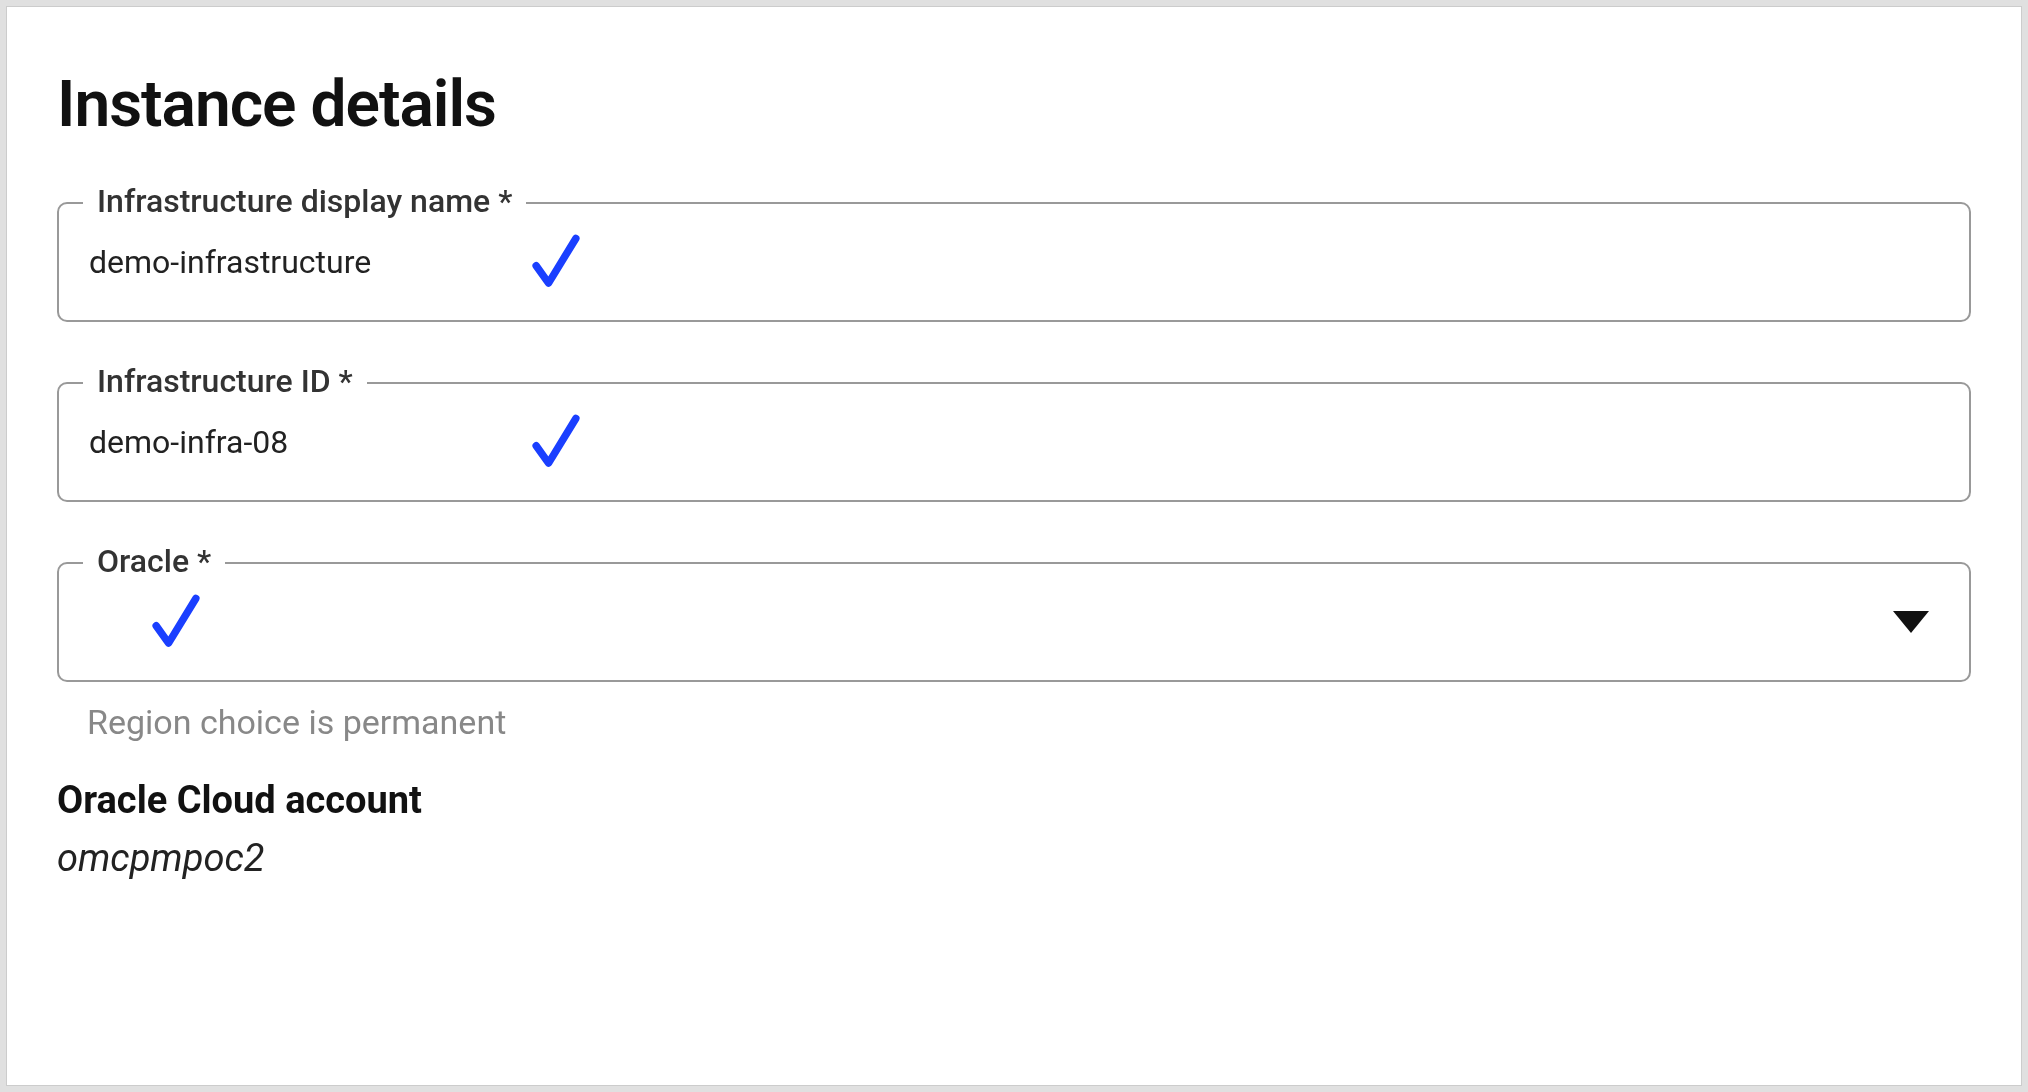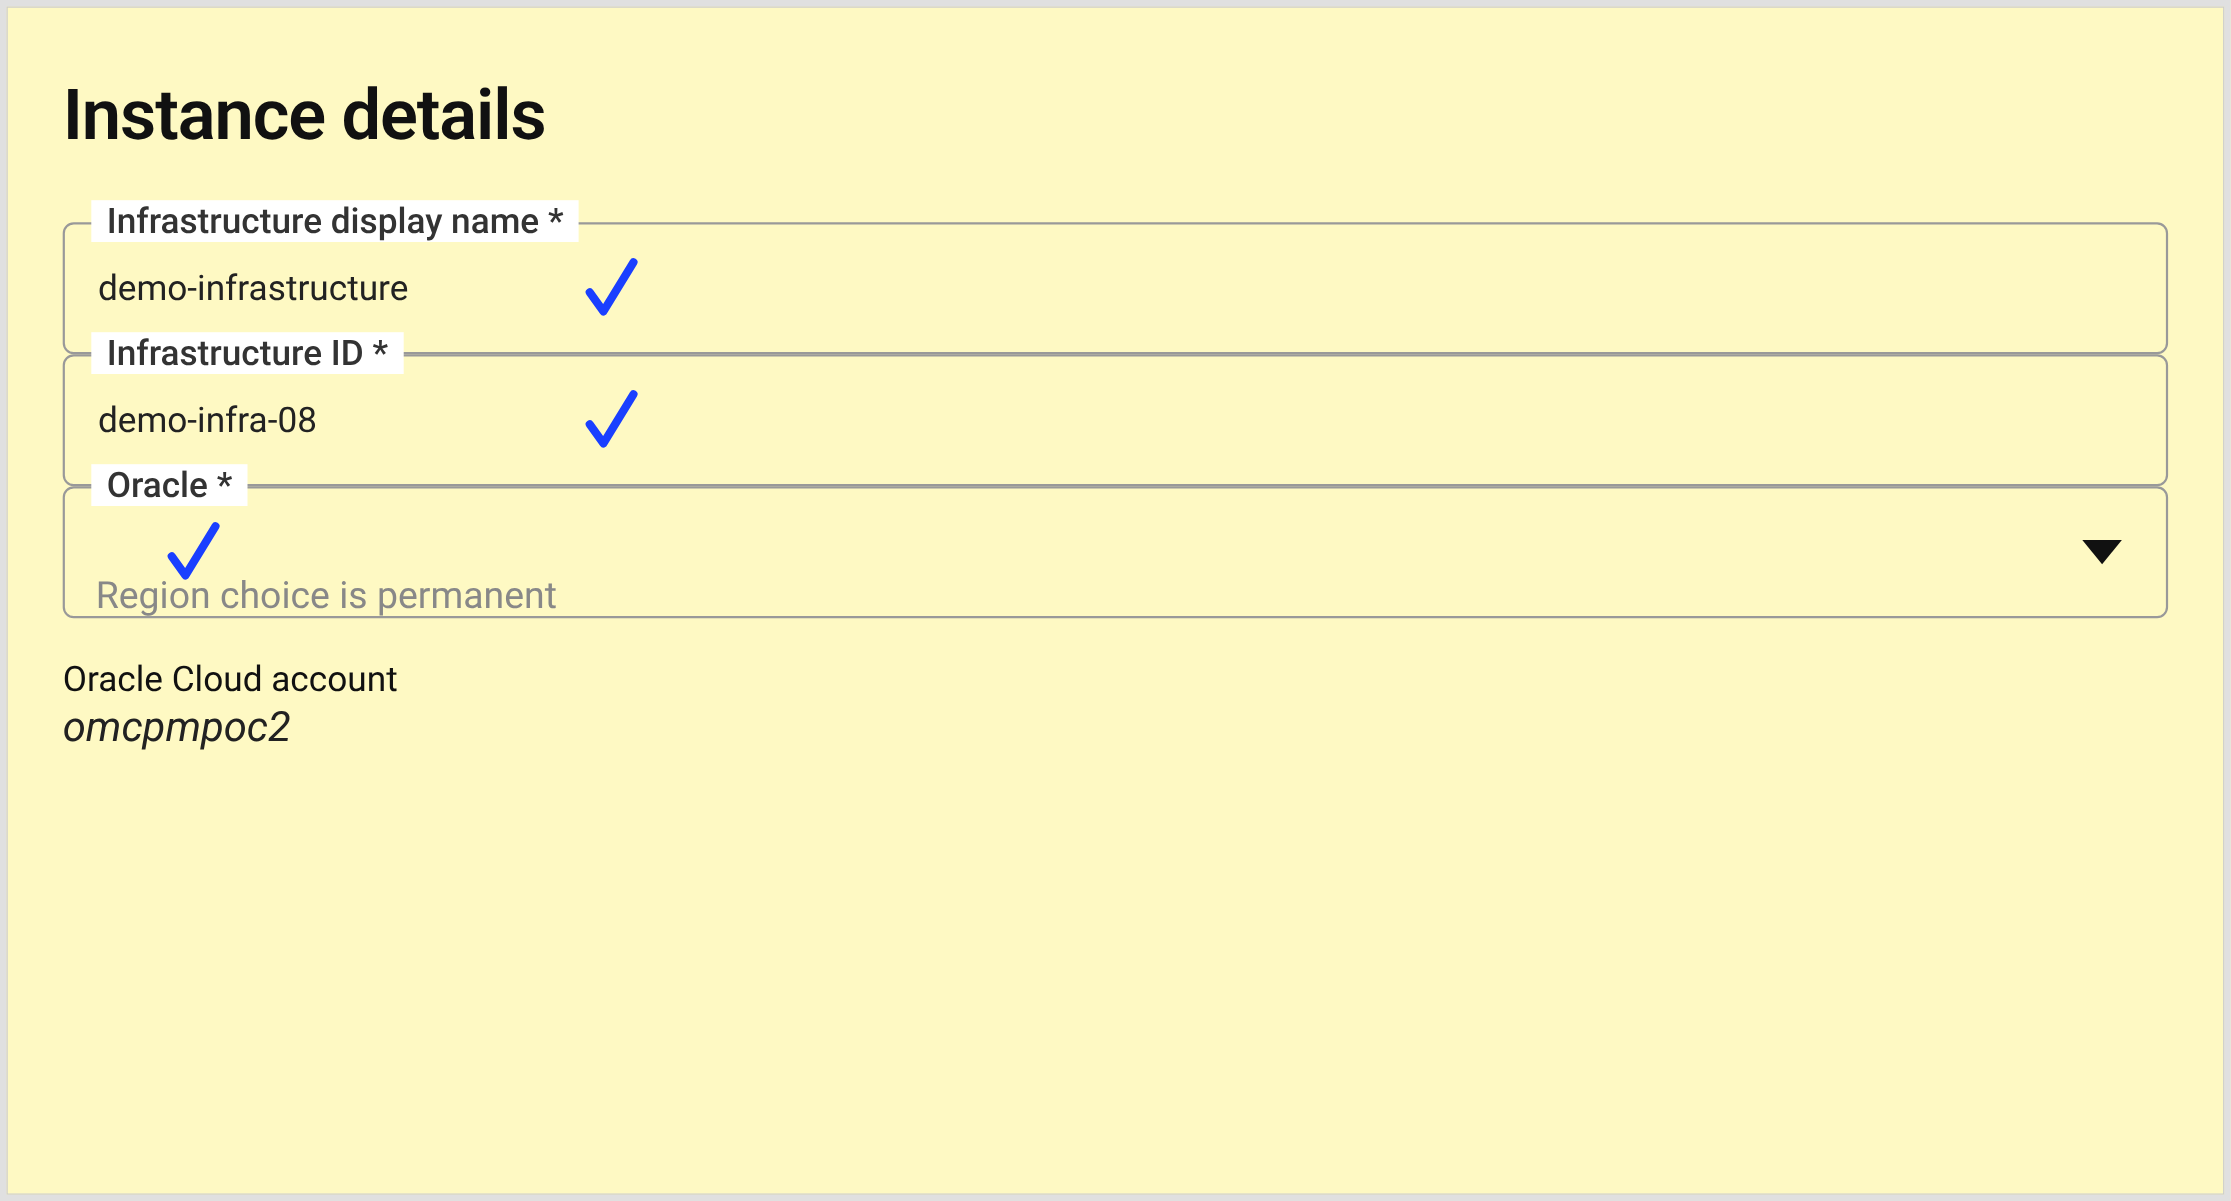--- a/index.html
+++ b/index.html
@@ -8,41 +8,42 @@
     padding: 0;
   }
   body {
     font-family: -apple-system, BlinkMacSystemFont, "Segoe UI", Roboto, Helvetica, Arial, sans-serif;
     background: #e0e0e0;
     width: 2028px;
     height: 1092px;
     padding: 6px;
   }
   .panel {
-    background: #fef9c3;
+    background: #ffffff;
     border: 1px solid #cccccc;
     width: 100%;
     height: 100%;
     padding: 60px 50px;
   }
   .page-title {
     font-size: 64px;
     font-weight: 600;
     color: #111111;
     margin-bottom: 60px;
     letter-spacing: -1px;
   }
   .field {
     position: relative;
     border: 2px solid #999999;
     border-radius: 10px;
     height: 120px;
     display: flex;
     align-items: center;
     padding: 0 40px 0 30px;
+    margin-bottom: 60px;
   }
   .field-label {
     position: absolute;
     top: -22px;
     left: 24px;
     background: #ffffff;
     padding: 0 14px;
     font-size: 32px;
     font-weight: 500;
     color: #333333;
@@ -75,24 +76,24 @@
     border-top: 22px solid #111111;
   }
   .helper-text {
     font-size: 34px;
     color: #888888;
     margin-top: -40px;
     margin-left: 30px;
     margin-bottom: 36px;
   }
   .readonly-label {
-    font-size: 32px;
-    font-weight: 400;
+    font-size: 38px;
+    font-weight: 700;
     color: #111111;
-    margin-bottom: 4px;
+    margin-bottom: 14px;
   }
   .readonly-value {
     font-size: 38px;
     color: #222222;
     font-style: italic;
   }
 </style>
 </head>
 <body>
 

